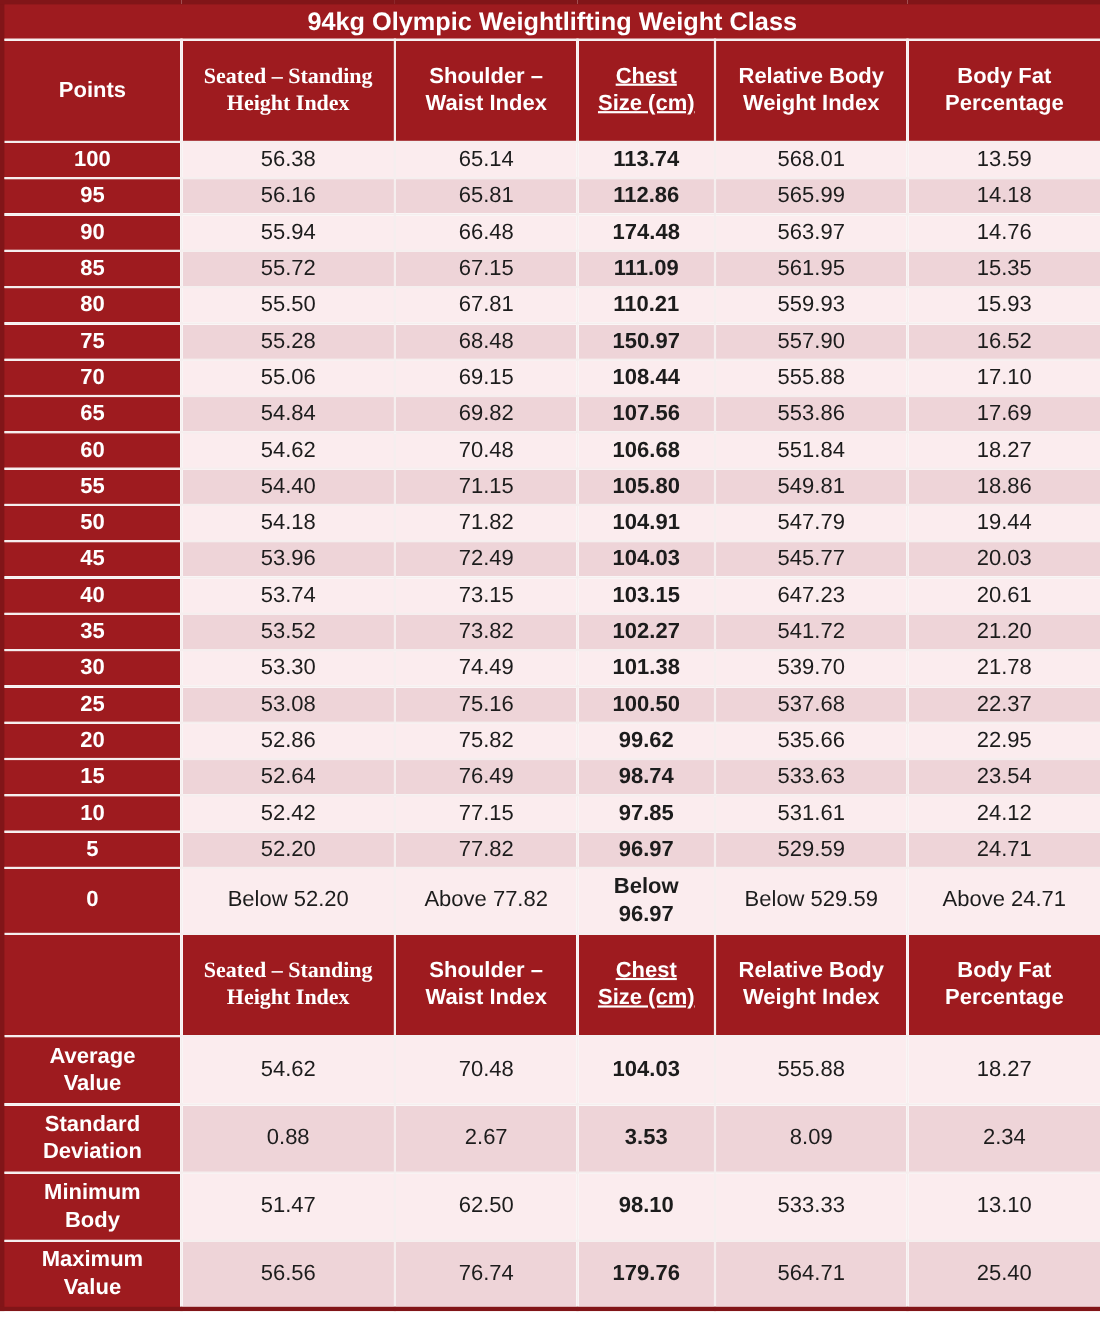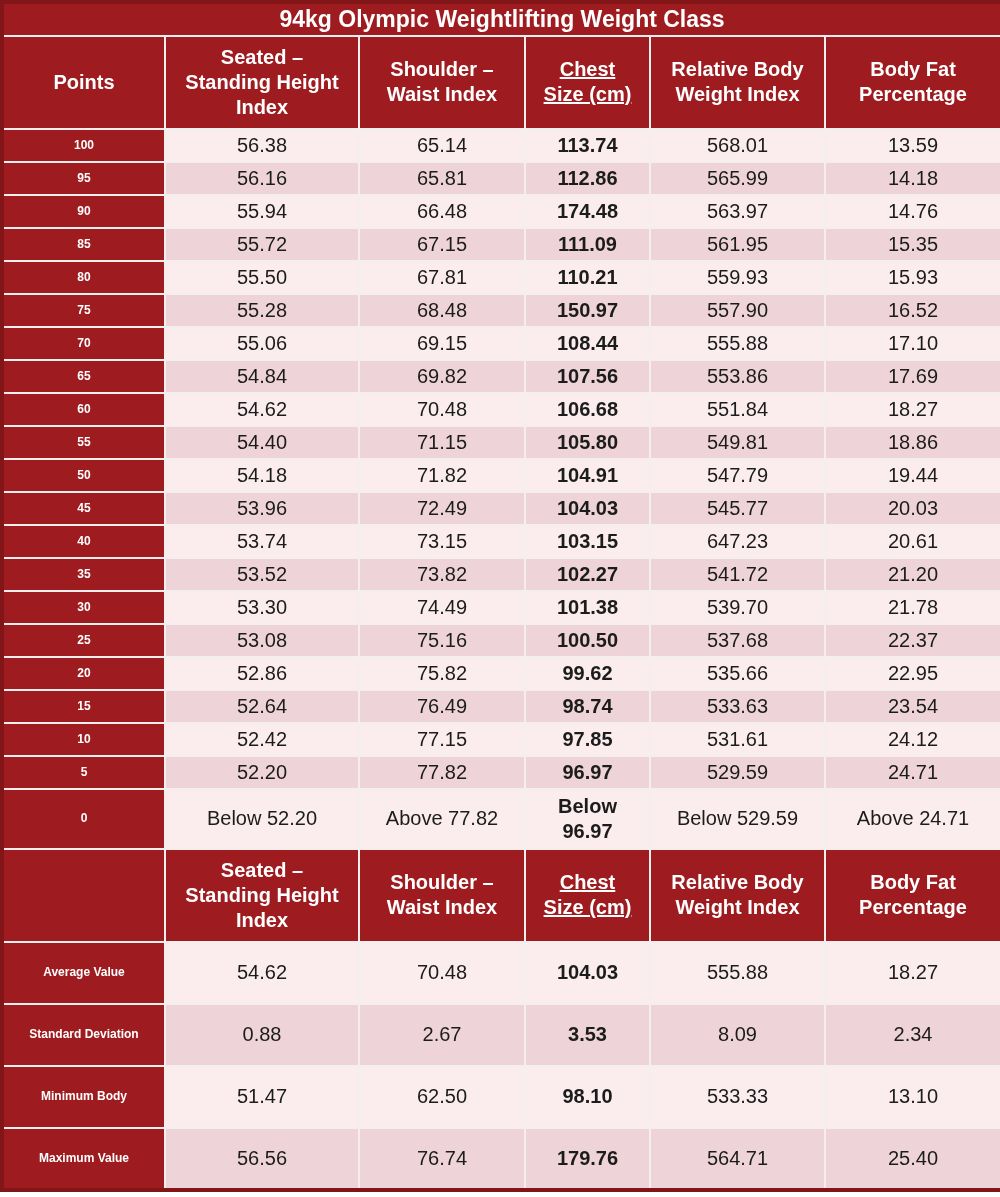--- a/index.html
+++ b/index.html
@@ -46,37 +46,37 @@
   .header-row {
     height: 93px;
   }
   .header-row th {
     background: var(--header-bg);
     color: var(--header-text);
     font-size: 20px;
     font-weight: bold;
     padding: 0 8px;
   }
-  .header-row th.hc1 { padding: 0 12px; }
+  .header-row th.hc1 { padding: 0 12px; font-family: Liberation Serif, serif; }
   .header-row th.hc3 { padding: 0 14px; text-decoration: underline; }
   
   #score-body tr { height: 33px; }
   #score-body tr:last-child { height: 60px; }
   #score-body td, #summary-body td {
     color: var(--cell-text);
     font-size: 20px;
     font-weight: 400;
     padding: 0 8px;
   }
   #score-body td:nth-child(4), #summary-body td:nth-child(4) { padding: 0 14px; font-weight: bold; }
   
   th.rowlabel {
     background: var(--header-bg);
     color: var(--header-text);
-    font-size: 12px;
+    font-size: 20px;
     font-weight: bold;
     padding: 0 6px;
   }
   #summary-body th.rowlabel { padding: 0 18px; }
   
   #score-body tr:nth-child(odd) td,
   #summary-body tr:nth-child(odd) td {
     background: var(--row-light);
   }
   #score-body tr:nth-child(even) td,

